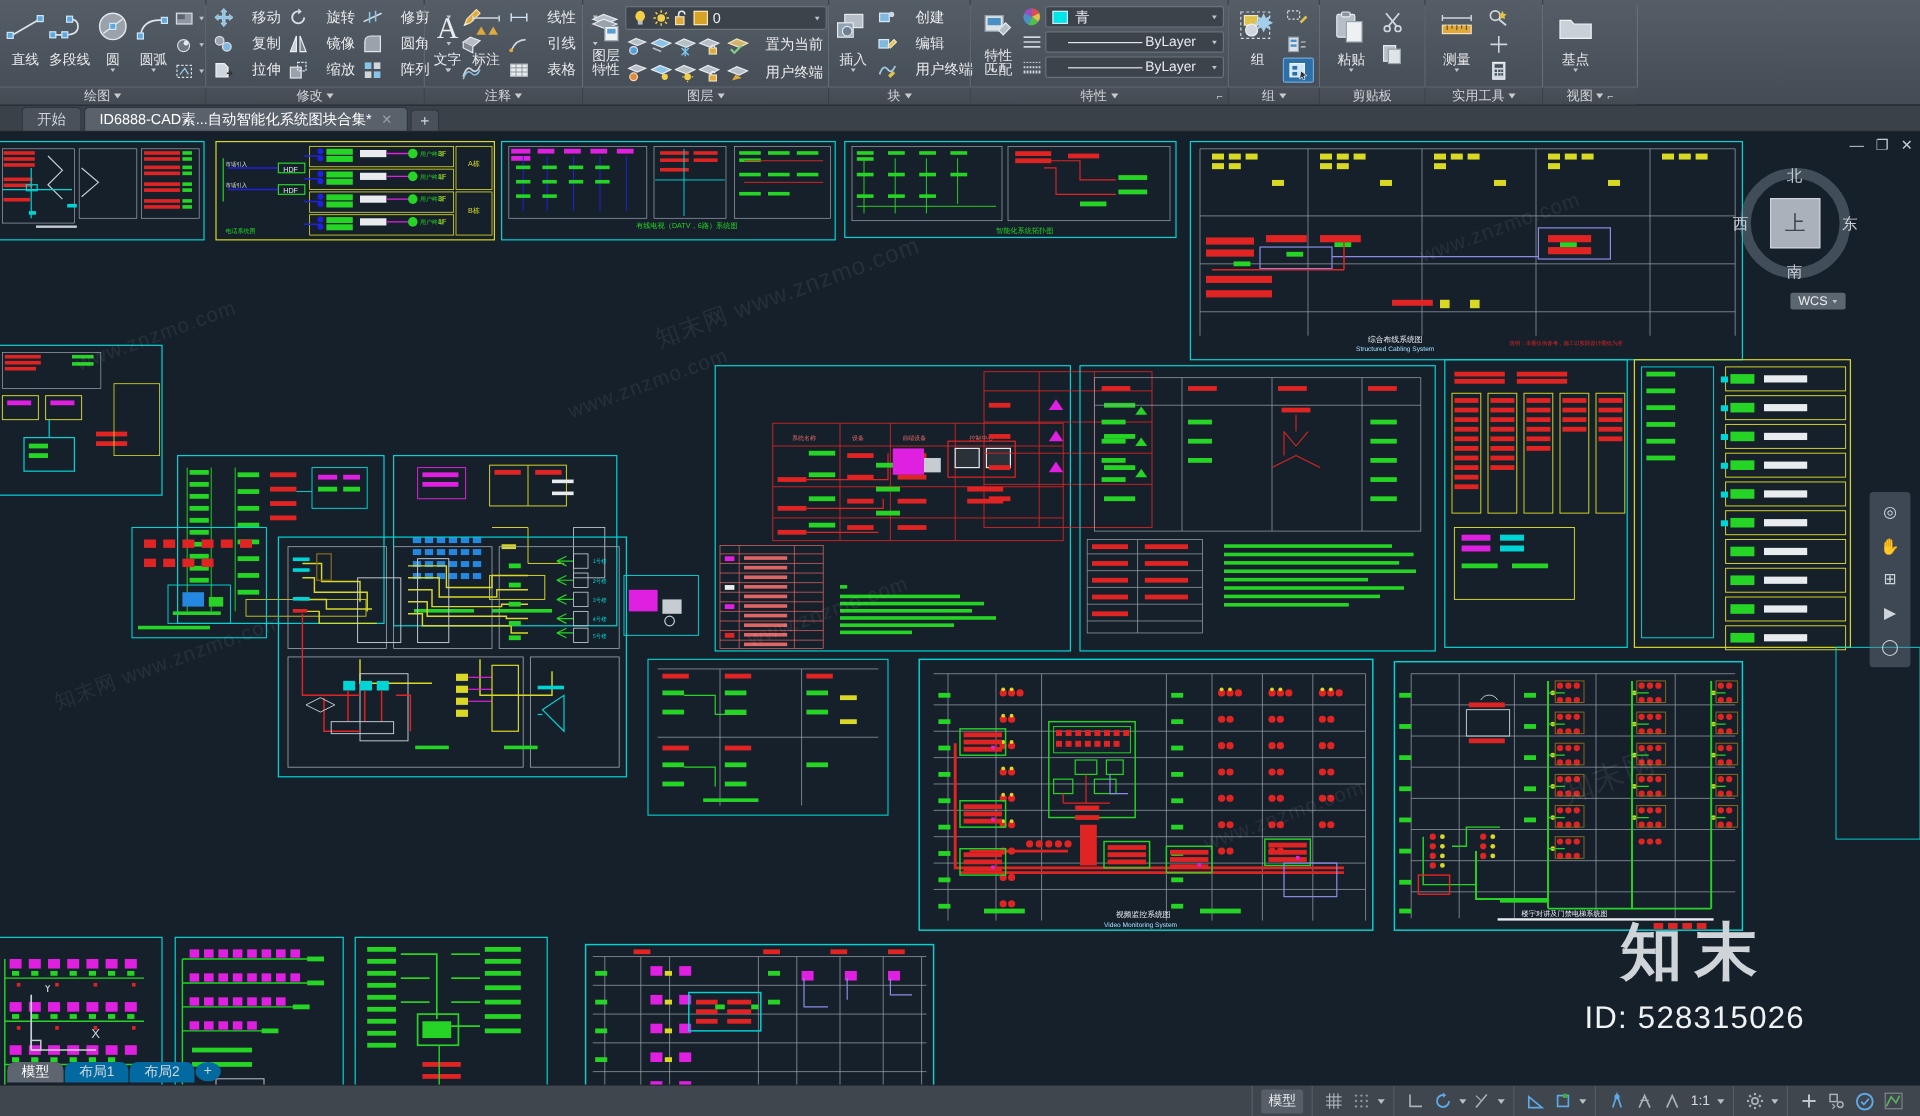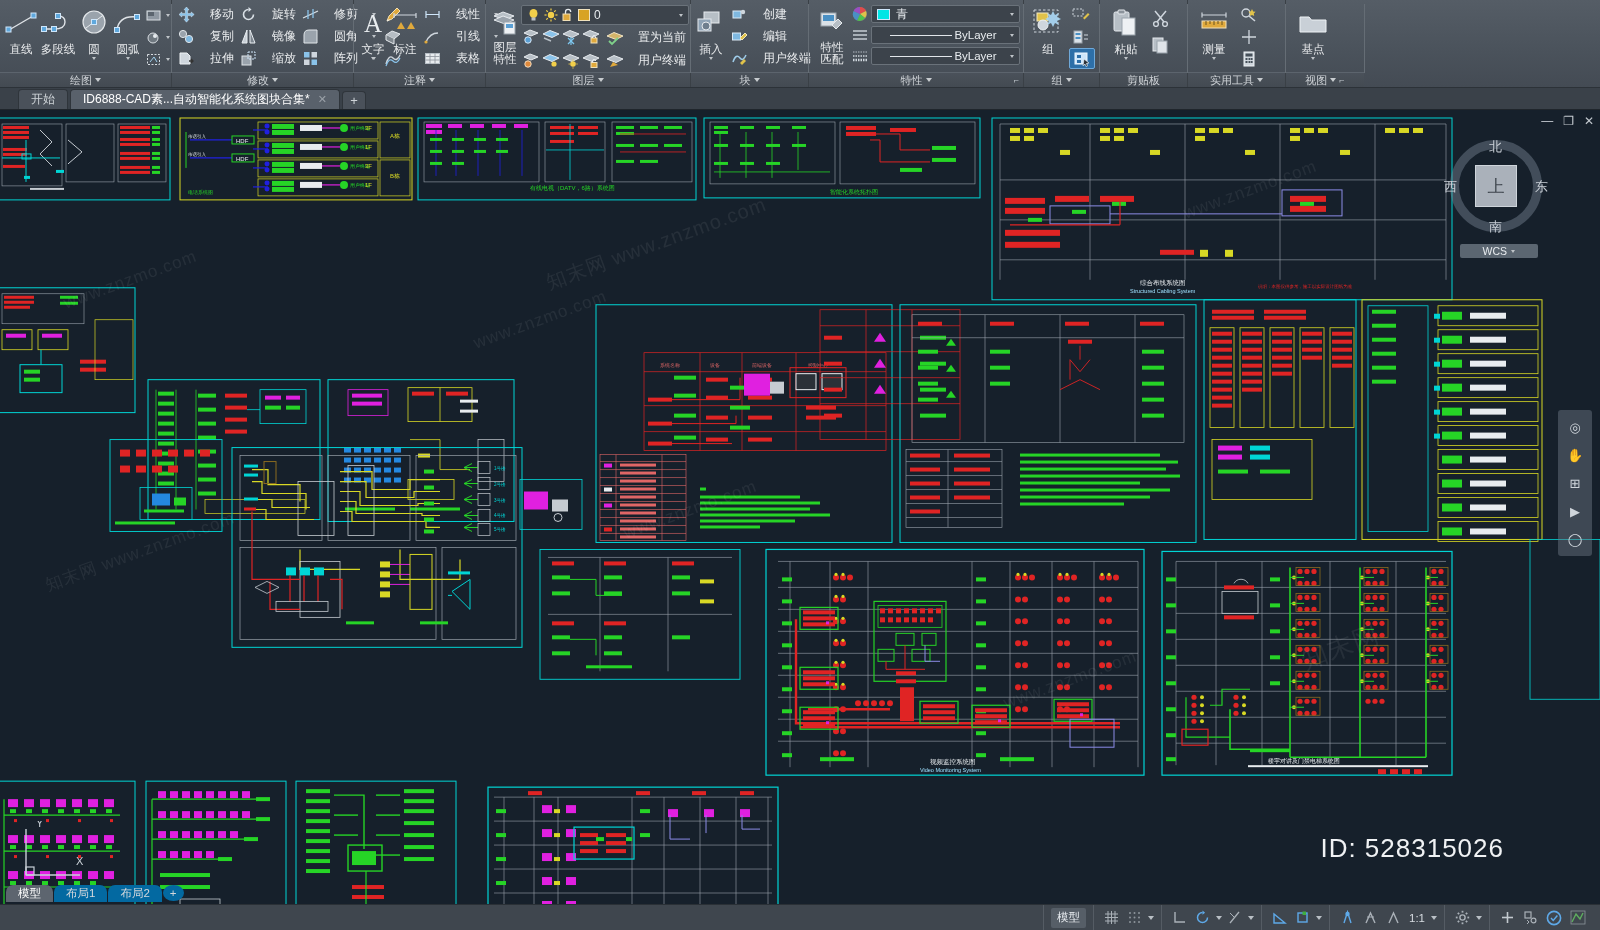--- a/index.html
+++ b/index.html
@@ -62,21 +62,21 @@
   .wincontrols span{cursor:default;}
 
   
   .viewcube { position:absolute; right:52px; top:24px; width:104px; height:104px; z-index:25;}
   .vc-ring { position:absolute; inset:6px; border-radius:50%; border:9px solid rgba(120,132,148,.45); }
   .vc-face { position:absolute; left:31px; top:31px; width:42px; height:42px;
              background:rgba(196,203,212,.85); border:1px solid rgba(230,235,240,.6);
              display:flex;align-items:center;justify-content:center; font-size:17px; color:#3d444c;}
   .vc-lbl{position:absolute;font-size:13px;color:#c9cfd6;}
   .wcs { position:absolute; right:62px; top:134px; background:rgba(150,160,172,.55); color:#e8ecef;
-         font-size:10.5px; padding:1px 23px; border-radius:2px; display:flex;align-items:center;gap:4px; z-index:25;}
+         font-size:10.5px; padding:1px 7px; border-radius:2px; display:flex;align-items:center;gap:4px; z-index:25;}
 
   
   .navbar-v { position:absolute; right:8px; top:300px; width:34px; background:rgba(110,122,136,.45);
               border-radius:3px; z-index:24; display:flex;flex-direction:column;align-items:center;gap:6px;padding:6px 0;}
   .navbar-v .nb { width:24px;height:22px;display:flex;align-items:center;justify-content:center;color:#cfd5db;font-size:13px;}
 
   
   .ucs { position:absolute; left:14px; bottom:16px; z-index:20; }
 
   
@@ -420,21 +420,21 @@
                 <svg class="i" width="12" height="14" viewBox="0 0 12 14">
                   <path d="M3.5 6 V4 a2.6 2.6 0 0 1 5.2 0" fill="none" stroke="#e8ecef" stroke-width="1.3"></path>
                   <rect x="1" y="6" width="7" height="6.5" fill="#e0a93c" stroke="#f0e0b8"></rect>
                 </svg>
               </span>
             <span style="width:12px;height:12px;background:#d8a324;border:1px solid #f0e2bd;display:inline-block"></span>
             <span style="color:#e8ecef;font-size:12px;flex:1">0</span>
             <span class="caret sm"></span>
           </div>
 
-          <div style="display:flex;align-items:flex-start;gap:1px">
+          <div style="display:flex;align-items:flex-end;gap:1px">
             <span class="iconbox">
                 <svg class="i" width="18" height="17" viewBox="0 0 18 17">
                   <path d="M2 5 L8 2 L16 5 L9 8Z" fill="#b7bfc6" stroke="#e6eaee"></path>
                   <circle cx="6" cy="12" r="3.2" fill="#5a9fd4" stroke="#dbeaf6"></circle>
                 </svg>
               </span>
             <span class="iconbox">
                 <svg class="i" width="18" height="17" viewBox="0 0 18 17">
                   <path d="M1 6 L8 2.5 L17 6 L10 9.5Z" fill="#8ac3ea" stroke="#e6eaee"></path>
                   <path d="M2 10 L9 13" stroke="#b7bfc6" stroke-width="1.4"></path>
@@ -2583,20 +2583,21 @@
     <div class="wm" style="left:60px;top:160px">www.znzmo.com</div>
     <div class="wm" style="left:470px;top:200px">www.znzmo.com</div>
     <div class="wm" style="left:1180px;top:70px">www.znzmo.com</div>
     <div class="wm" style="left:540px;top:120px;font-size:20px">知末网 www.znzmo.com</div>
     <div class="wm" style="left:40px;top:430px">知末网 www.znzmo.com</div>
     <div class="wm" style="left:620px;top:390px">www.znzmo.com</div>
     <div class="wm" style="left:1300px;top:520px;font-size:26px">知末网</div>
     <div class="wm" style="left:1000px;top:560px">www.znzmo.com</div>
 
     <div class="brandwm">
+      <div class="zh">知末</div>
       <div class="id">ID: 528315026</div>
     </div>
 
     <div class="wincontrols">
       <span>—</span>
       <span>❐</span>
       <span>✕</span>
     </div>
 
     <div class="viewcube">

